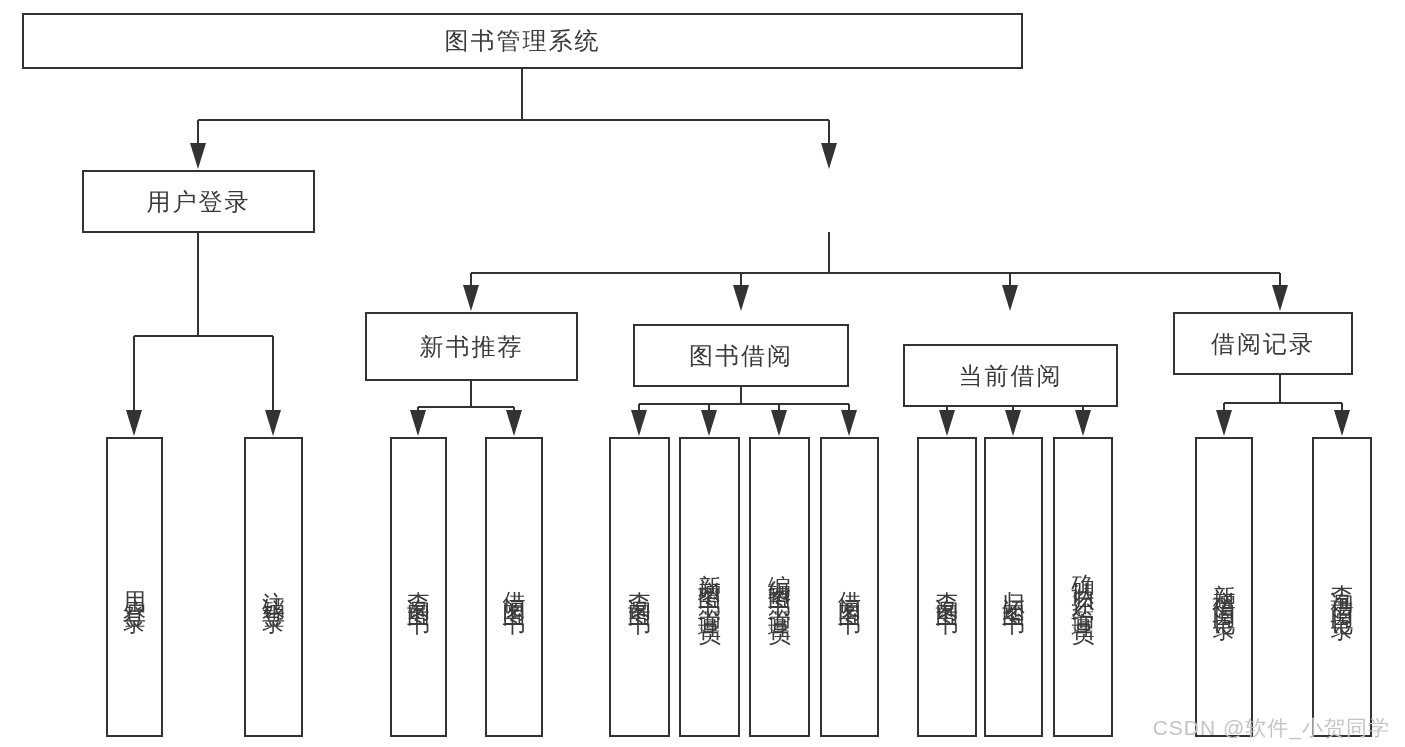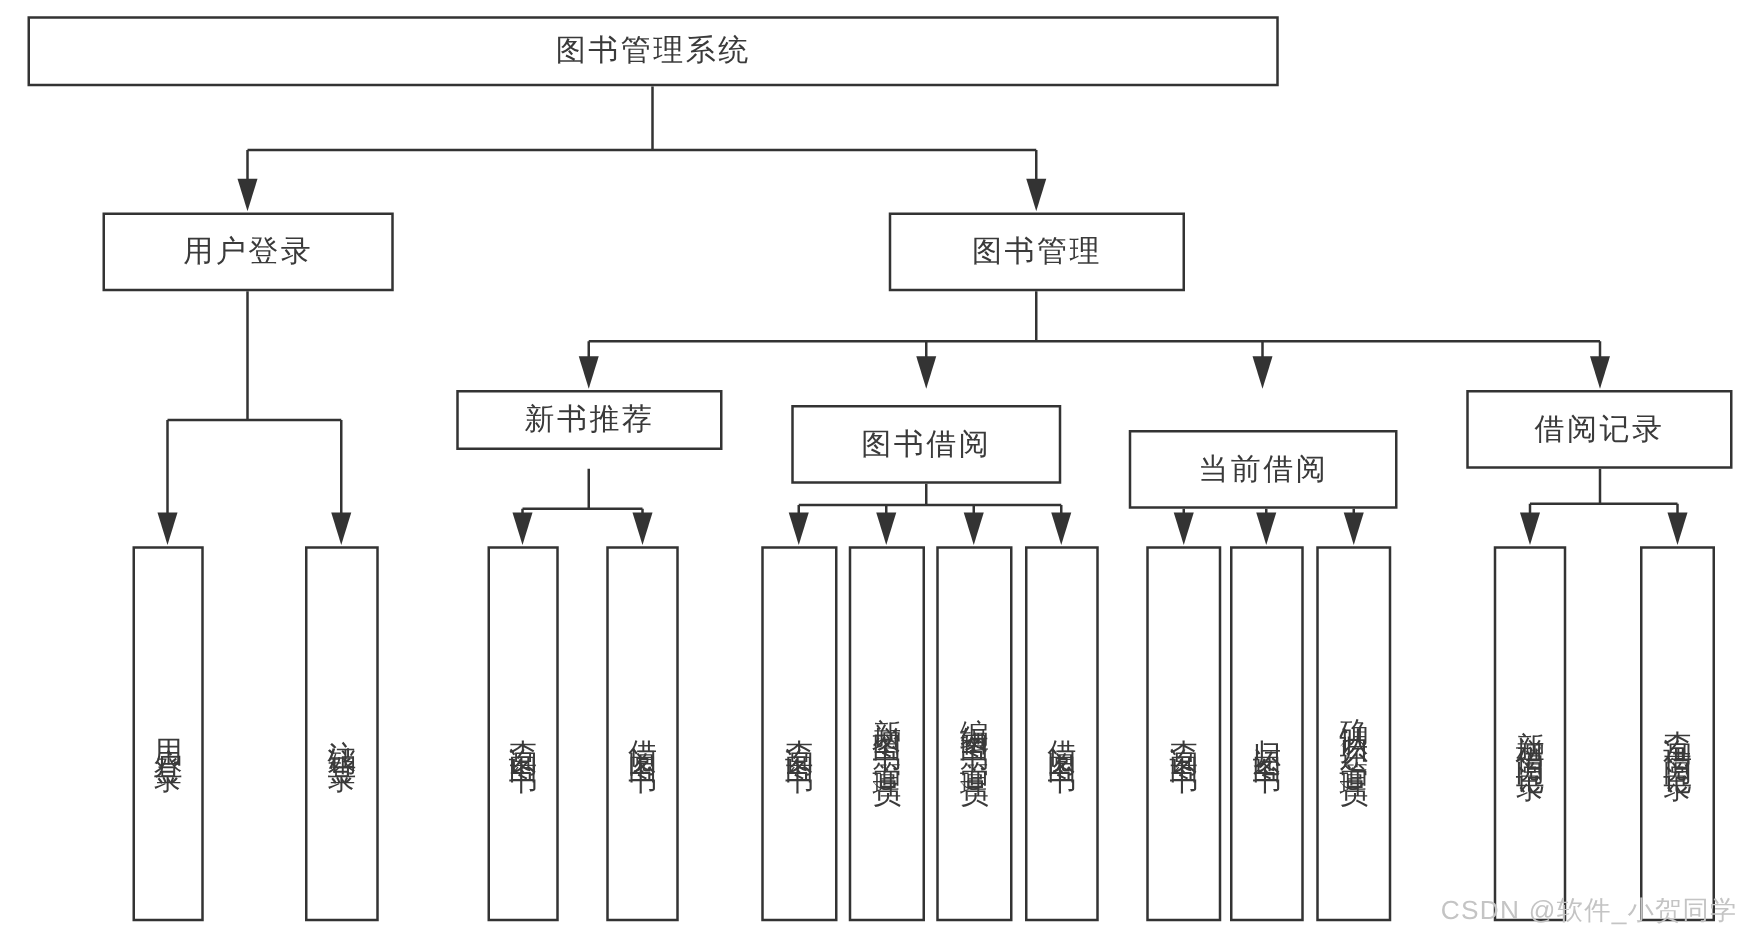--- a/index.html
+++ b/index.html
@@ -96,34 +96,31 @@
     </g>
   </svg>
 
   <div class="box hbox" style="left:22px; top:13px; width:1001px; height:56px;font-family:Liberation Serif, serif;">
     <span class="label">图书管理系统</span>
   </div>
 
   <div class="box hbox" style="left:82px; top:170px; width:233px; height:63px;">
     <span class="label">用户登录</span>
   </div>
-  <div class="box hbox" style="left:711px; top:170px; width:237px; height:63px;">
-    <span class="label">图书管理</span>
-  </div>
 
-  <div class="box hbox" style="left:365px; top:312px; width:213px; height:48px;">
+  <div class="box hbox" style="left:365px; top:312px; width:213px; height:69px;">
     <span class="label">新书推荐</span>
   </div>
   <div class="box hbox" style="left:633px; top:324px; width:216px; height:63px;">
     <span class="label">图书借阅</span>
   </div>
   <div class="box hbox" style="left:903px; top:312px; width:215px; height:63px;margin-top:32px;">
     <span class="label">当前借阅</span>
   </div>
-  <div class="box hbox" style="left:1173px; top:312px; width:213px; height:63px;">
+  <div class="box hbox" style="left:1173px; top:312px; width:180px; height:63px;">
     <span class="label">借阅记录</span>
   </div>
 
   <div class="box vbox" style="left:106px; top:437px; width:57px; height:300px;">
     <span class="label">用户登录</span>
   </div>
   <div class="box vbox" style="left:244px; top:437px; width:59px; height:300px;">
     <span class="label">注销登录</span>
   </div>
 

